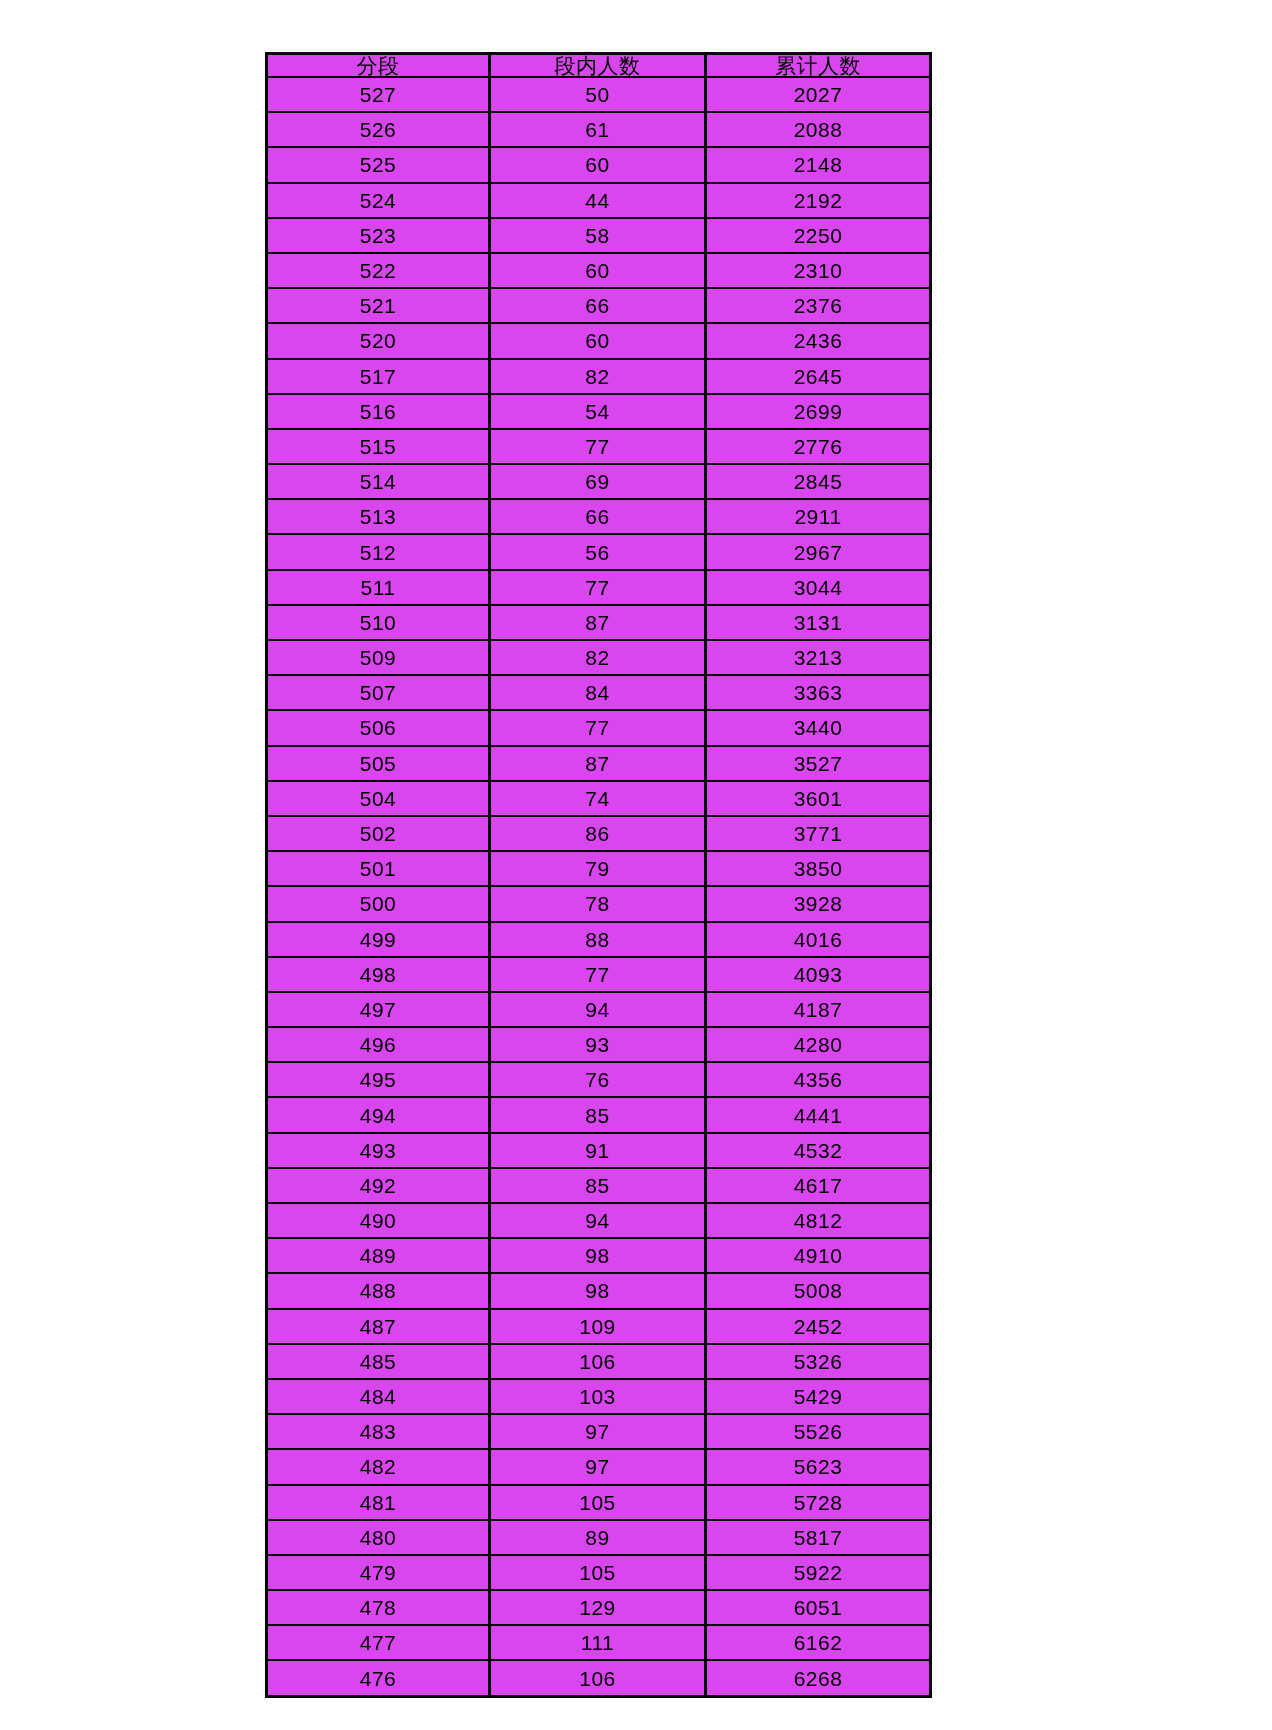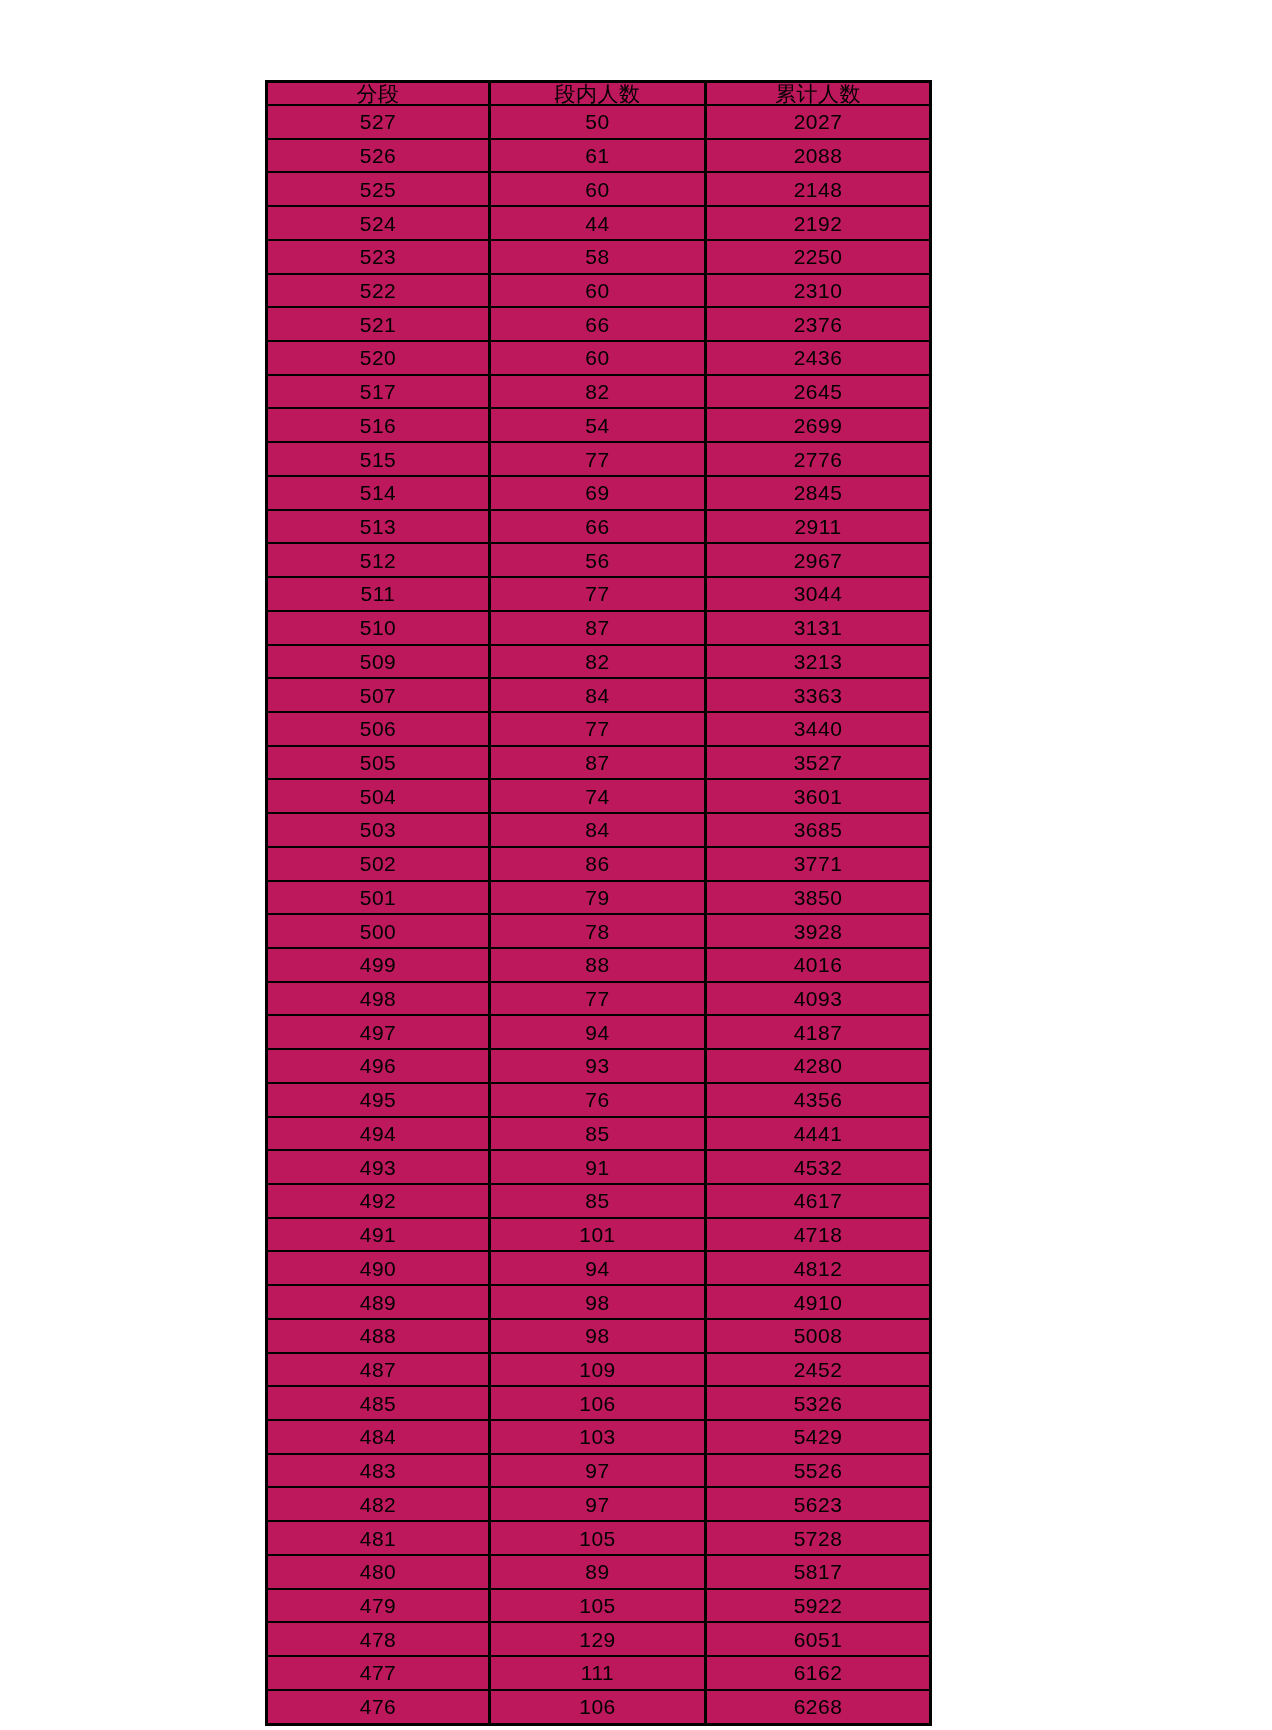--- a/index.html
+++ b/index.html
@@ -15,22 +15,21 @@
     color: #000000;
   }
   .score-table {
     position: absolute;
     left: 265px;
     top: 52px;
     width: 664px;
     height: 1646px;
     border-collapse: collapse;
     table-layout: fixed;
-    background: #be185d;
-    margin-top: 28px;
+    background: #d946ef;
   }
   .score-table th,
   .score-table td {
     border-top: 2px solid #000000;
     border-bottom: 2px solid #000000;
     border-left: 3px solid #000000;
     border-right: 3px solid #000000;
     text-align: center;
     vertical-align: middle;
     font-size: 21px;
@@ -162,25 +161,20 @@
         <td>505</td>
         <td>87</td>
         <td>3527</td>
       </tr>
       <tr>
         <td>504</td>
         <td>74</td>
         <td>3601</td>
       </tr>
       <tr>
-        <td>503</td>
-        <td>84</td>
-        <td>3685</td>
-      </tr>
-      <tr>
         <td>502</td>
         <td>86</td>
         <td>3771</td>
       </tr>
       <tr>
         <td>501</td>
         <td>79</td>
         <td>3850</td>
       </tr>
       <tr>
@@ -220,25 +214,20 @@
       </tr>
       <tr>
         <td>493</td>
         <td>91</td>
         <td>4532</td>
       </tr>
       <tr>
         <td>492</td>
         <td>85</td>
         <td>4617</td>
-      </tr>
-      <tr>
-        <td>491</td>
-        <td>101</td>
-        <td>4718</td>
       </tr>
       <tr>
         <td>490</td>
         <td>94</td>
         <td>4812</td>
       </tr>
       <tr>
         <td>489</td>
         <td>98</td>
         <td>4910</td>

